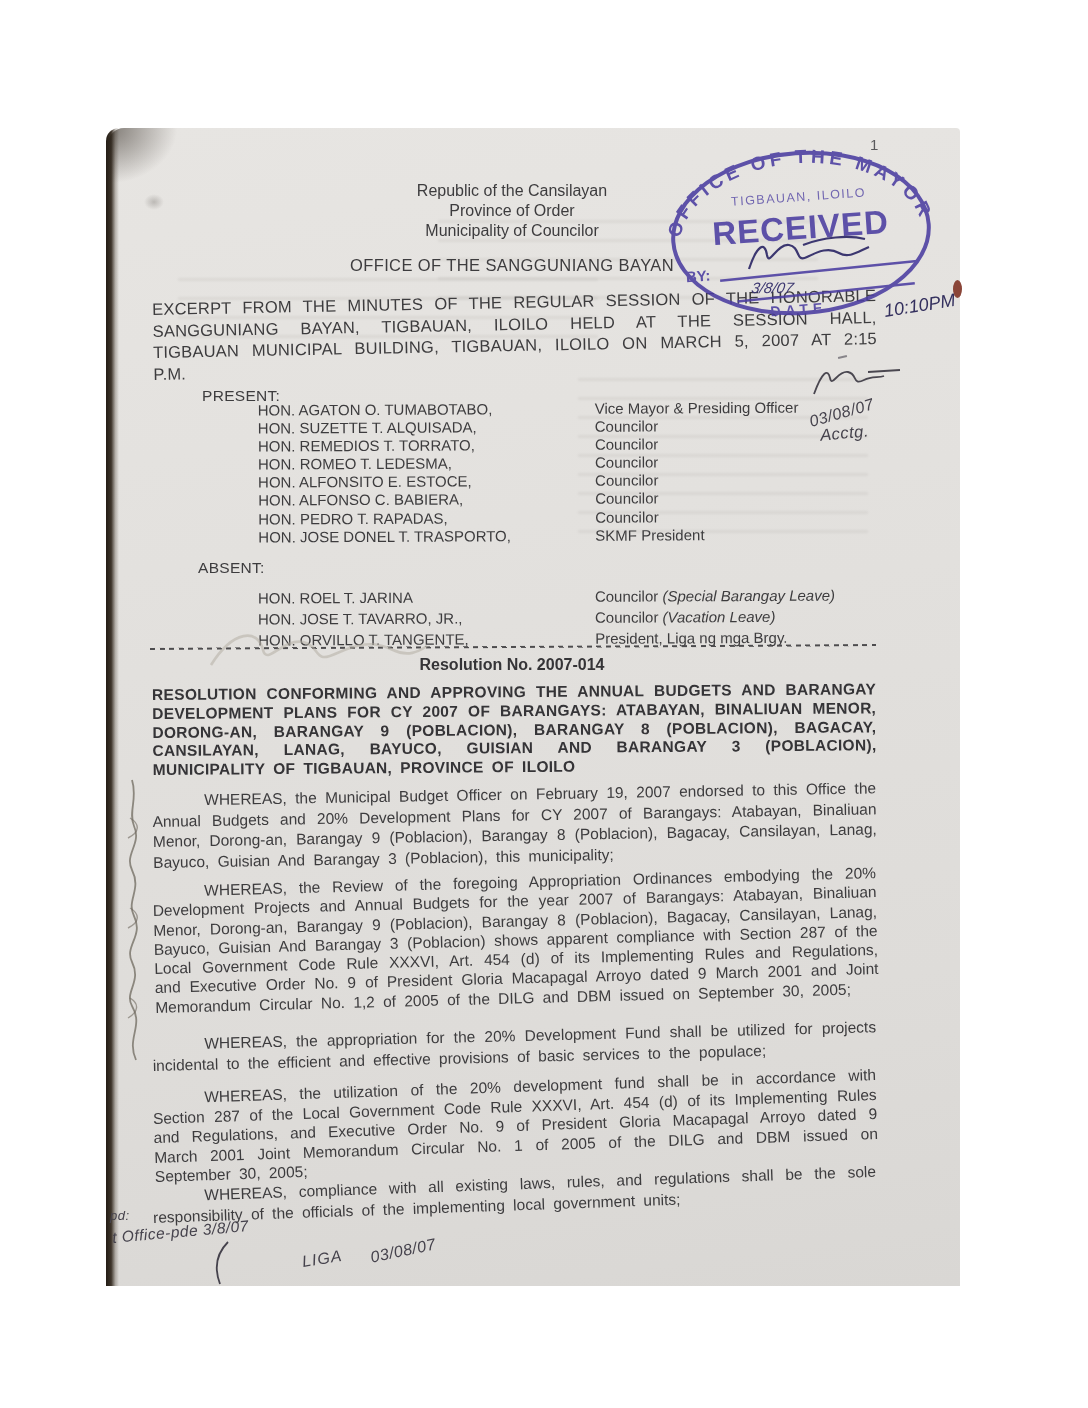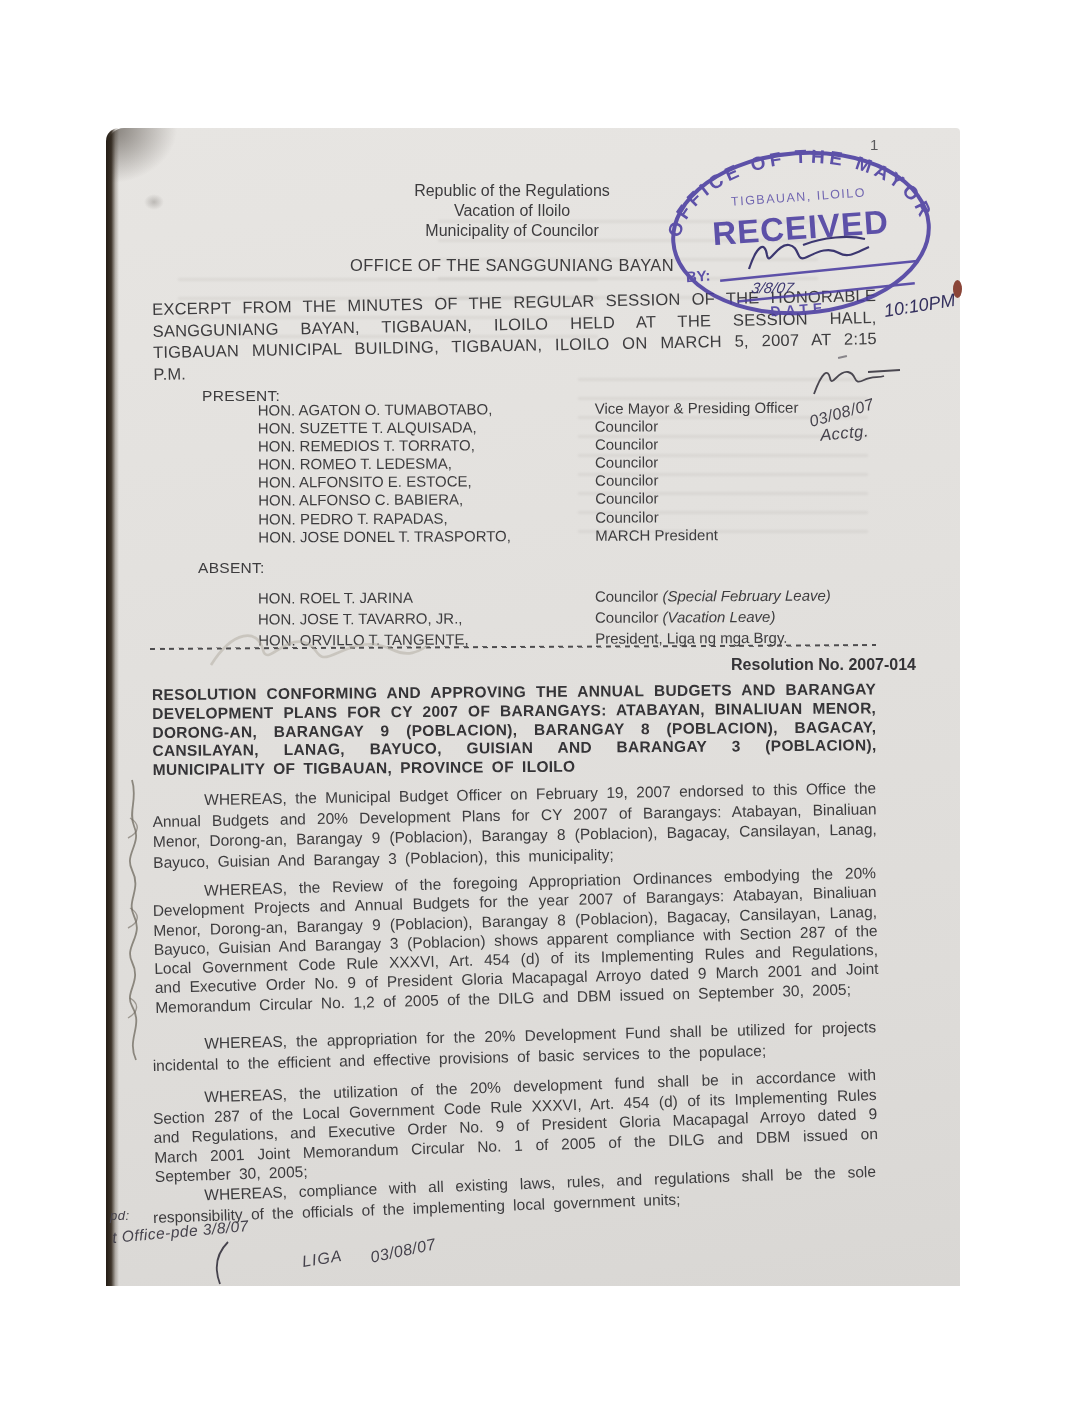--- a/index.html
+++ b/index.html
@@ -24,21 +24,21 @@
   .office{font-size:16.5px;letter-spacing:.4px;}
   .excerpt{font-size:16.5px;line-height:21.5px;word-spacing:5.5px;letter-spacing:.2px;transform:rotate(-1.1deg);transform-origin:left top;}
   .label{font-size:15.5px;letter-spacing:.3px;}
   .row{display:flex;font-size:15px;}
   .row .nm{width:337px;flex:none;}
   .plist .row{line-height:18.1px;}
   .alist .row{line-height:21px;}
   .dash{position:absolute;height:2px;
         background:repeating-linear-gradient(90deg,#4d4c4e 0 5px,rgba(0,0,0,0) 5px 9.5px);
         transform:rotate(-.3deg);}
-  .resno{font-size:16px;text-align:right;}
+  .resno{font-size:16px;}
   .title{font-size:15.5px;line-height:18.8px;word-spacing:3.5px;letter-spacing:.3px;transform:rotate(-.45deg);transform-origin:left top;}
   .wh{font-size:15.5px;text-indent:52px;word-spacing:4px;transform-origin:left top;}
   .ghostlines{position:absolute;opacity:.08;filter:blur(1px);
         background:repeating-linear-gradient(180deg,#6b655e 0 3px,rgba(0,0,0,0) 3px 19px);}
   .smudge{position:absolute;background:radial-gradient(ellipse,rgba(90,85,80,.3),rgba(90,85,80,0) 70%);}
   .redmark{position:absolute;width:9px;height:18px;border-radius:50%;background:#8a4538;}
   .pendash{position:absolute;width:9px;height:2px;background:#55525a;opacity:.65;transform:rotate(-12deg);}
   svg text{font-family:"Liberation Sans",sans-serif;}
 </style>
 </head>
@@ -51,22 +51,22 @@
   <div class="ghostlines" style="left:330px;top:92px;width:380px;height:80px;"></div>
   <div class="ghostlines" style="left:470px;top:250px;width:290px;height:160px;"></div>
   <div class="ghostlines" style="left:70px;top:150px;width:420px;height:60px;"></div>
   <div class="smudge" style="left:36px;top:66px;width:20px;height:16px;"></div>
   <div class="redmark" style="left:845px;top:152px;"></div>
   <div class="pendash" style="left:730px;top:228px;"></div>
 
   <div class="txt pnum" style="left:762px;top:8px;">1</div>
 
   <div class="txt hdr center" style="left:0;right:44px;top:53px;">
-    <div>Republic of the Regulations</div>
-    <div>Vacation of Iloilo</div>
+    <div>Republic of the Cansilayan</div>
+    <div>Province of Order</div>
     <div>Municipality of Councilor</div>
   </div>
   <div class="txt office center" style="left:0;right:44px;top:128px;">OFFICE OF THE SANGGUNIANG BAYAN</div>
 
   <div class="txt excerpt justify" style="left:44px;top:171px;width:724px;">EXCERPT FROM THE MINUTES OF THE REGULAR SESSION OF THE HONORABLE SANGGUNIANG BAYAN, TIGBAUAN, ILOILO HELD AT THE SESSION HALL, TIGBAUAN MUNICIPAL BUILDING, TIGBAUAN, ILOILO ON MARCH 5, 2007 AT 2:15 P.M.</div>
 
   <div class="txt label" style="left:94px;top:259px;">PRESENT:</div>
   <div class="txt plist" style="left:150px;top:272px;width:600px;transform:rotate(-.3deg);">
     <div class="row">
         <span class="nm">HON. AGATON O. TUMABOTABO,</span>
@@ -91,29 +91,29 @@
     <div class="row">
         <span class="nm">HON. ALFONSO C. BABIERA,</span>
         <span>Councilor</span>
       </div>
     <div class="row">
         <span class="nm">HON. PEDRO T. RAPADAS,</span>
         <span>Councilor</span>
       </div>
     <div class="row">
         <span class="nm">HON. JOSE DONEL T. TRASPORTO,</span>
-        <span>MARCH President</span>
+        <span>SKMF President</span>
       </div>
   </div>
 
   <div class="txt label" style="left:90px;top:431px;">ABSENT:</div>
   <div class="txt alist" style="left:150px;top:458px;width:620px;transform:rotate(-.3deg);">
     <div class="row">
         <span class="nm">HON. ROEL T. JARINA</span>
-        <span><span>Councilor </span><i>(Special February Leave)</i></span>
+        <span><span>Councilor </span><i>(Special Barangay Leave)</i></span>
       </div>
     <div class="row">
         <span class="nm">HON. JOSE T. TAVARRO, JR.,</span>
         <span><span>Councilor </span><i>(Vacation Leave)</i></span>
       </div>
     <div class="row">
         <span class="nm">HON. ORVILLO T. TANGENTE,</span>
         <span><span>President, Liga ng mga Brgy.</span><i></i></span>
       </div>
   </div>

